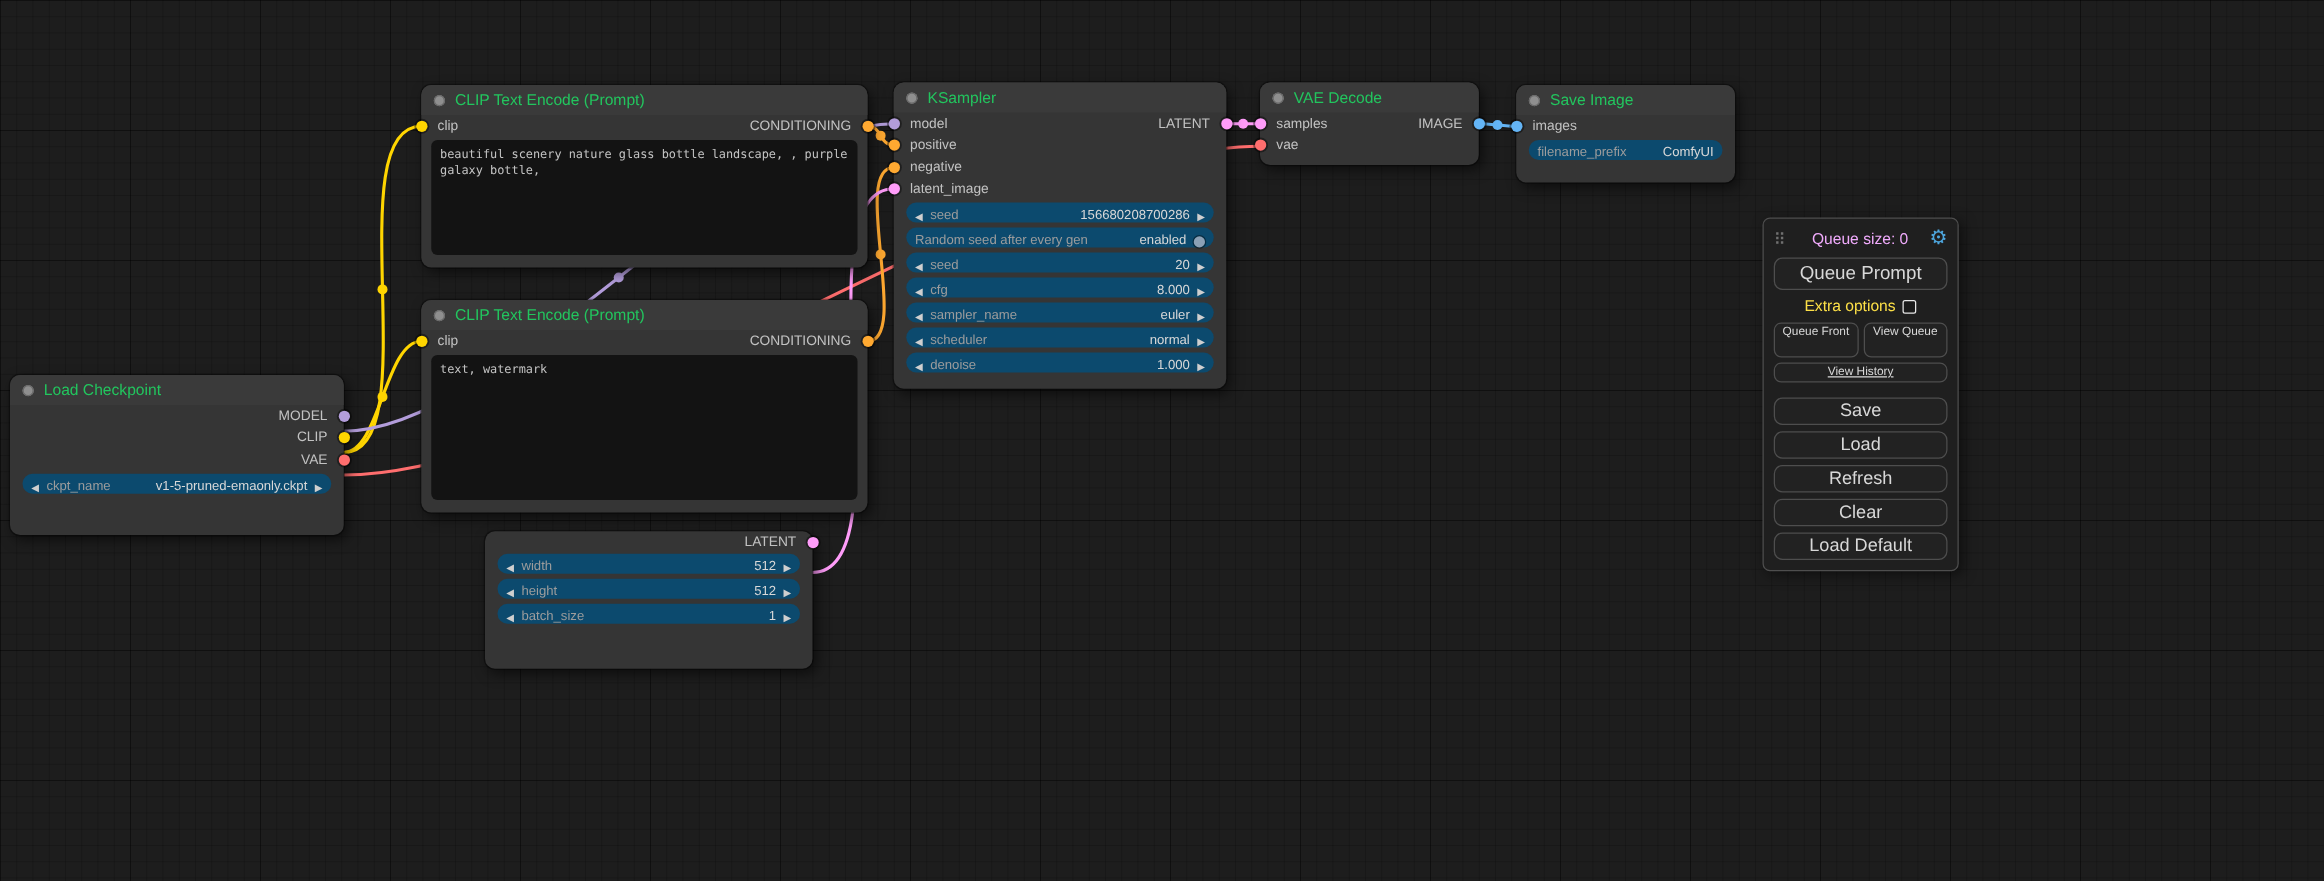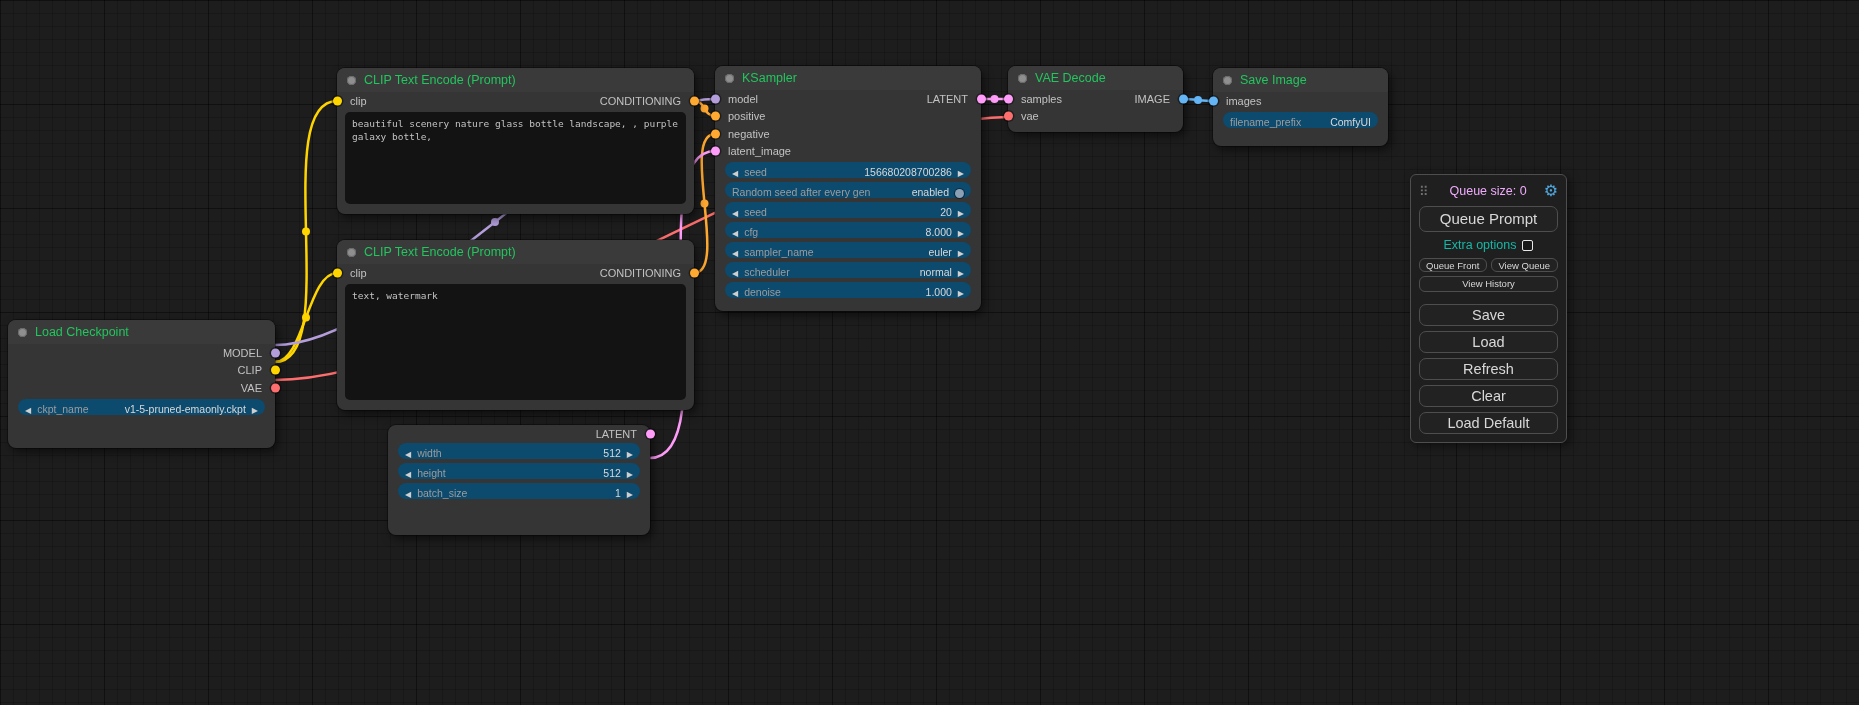--- a/index.html
+++ b/index.html
@@ -64,25 +64,25 @@
   }
   .menu-header { display:flex; align-items:center; font-size:12.5px; height:22px; margin-bottom:4px; }
   .drag { color:#707070; font-size:13px; margin-right:4px; cursor:grab; }
   .qsize { flex:1; text-align:center; color:#f0abfc; }
   .gear { font-size:16px; line-height:1; cursor:pointer; }
   .btn {
     display:block; width:100%; background:#222; border:1px solid #4e4e4e; border-radius:7px;
     color:#d8d8d8; font-family:inherit; cursor:pointer; text-align:center;
   }
   .btn-qp { font-size:15px; padding:3px 0 4px; margin-bottom:6px; }
-  .extra { display:flex; align-items:center; justify-content:center; gap:6px; font-size:12.5px; margin:0 0 6px; color:#14b8a6; }
+  .extra { display:flex; align-items:center; justify-content:center; gap:6px; font-size:12.5px; margin:0 0 6px; color:#fde047; }
   .checkbox { width:11px; height:11px; border:1.5px solid #e8e8e8; border-radius:2px; background:#1a1a1a; flex:none; cursor:pointer; }
   .sm-row { display:flex; gap:4px; justify-content:center; margin-bottom:4px; }
-  .btn-sm { font-size:9.5px; padding:1px 6px 0; border-radius:6px; flex:1; }
-  .btn-sm.vh { flex:none; padding:1px 12px 2px; }
+  .btn-sm { font-size:9.5px; padding:1px 6px 14px; border-radius:6px; flex:1; }
+  .btn-sm.vh { flex:none; padding:1px 12px 2px;text-decoration:underline; }
   .gap8 { height:8px; }
   .btn-lg { font-size:14.5px; padding:2px 0 2px; margin-bottom:5px; }
   .btn-lg:last-child { margin-bottom:0; }
 </style>
 </head>
 <body>
 
 <div class="canvas">
 
   <svg class="wires" width="1859" height="705">
@@ -109,21 +109,21 @@
     <circle cx="306" cy="317.5" r="4" style="fill: rgb(255, 213, 0);"></circle>
     <circle cx="495" cy="222" r="4" style="fill: rgb(179, 157, 219);"></circle>
     <circle cx="641.5" cy="248.5" r="4" style="fill: rgb(255, 110, 110);"></circle>
     <circle cx="704.5" cy="108.5" r="4" style="fill: rgb(255, 169, 49);"></circle>
     <circle cx="704.5" cy="203.5" r="4" style="fill: rgb(255, 169, 49);"></circle>
     <circle cx="682.5" cy="304.5" r="4" style="fill: rgb(255, 156, 249);"></circle>
     <circle cx="994.5" cy="99" r="4" style="fill: rgb(255, 156, 249);"></circle>
     <circle cx="1198" cy="100" r="4" style="fill: rgb(100, 181, 246);"></circle>
   </svg>
 
-  <div class="node" style="left:8px;top:320px;width:267px;height:128px">
+  <div class="node" style="left:8px;top:300px;width:267px;height:128px">
     <div class="ntitle">
       <span class="tdot"></span>
       <span>Load Checkpoint</span>
     </div>
     <div class="prow">
       <span class="plabel-out">MODEL</span>
       <span class="pdot out" style="background-color: rgb(179, 157, 219);"></span>
     </div>
     <div class="prow">
       <span class="plabel-out">CLIP</span>

